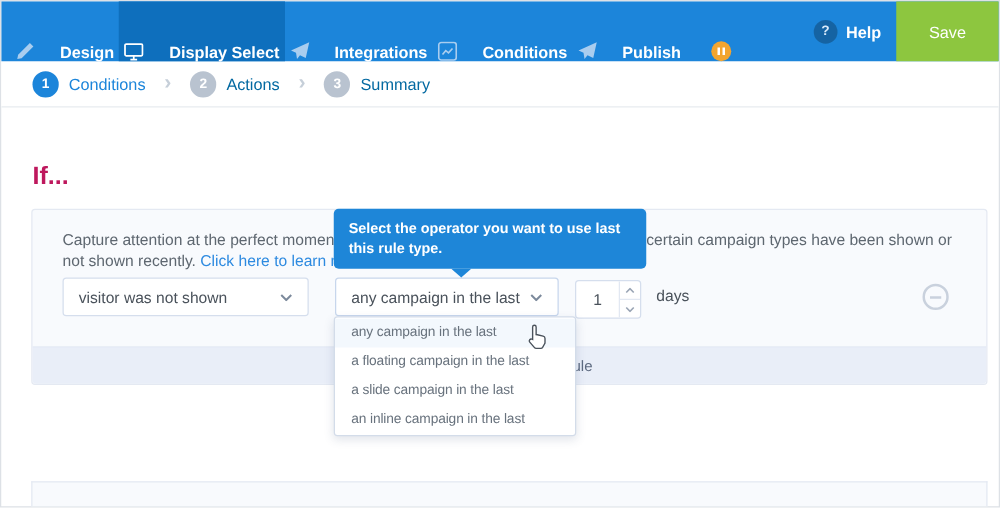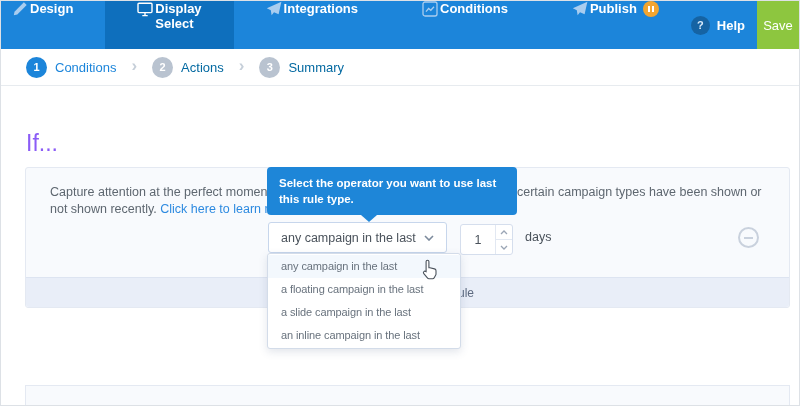--- a/index.html
+++ b/index.html
@@ -1,21 +1,21 @@
 <!DOCTYPE html>
 <html style="--header_blue: #1c85da; --active_tab_blue: #0e6fbd; --save_green: #8dc63f; --badge_orange: #f2a530; --tooltip_blue: #1e86d8; --link_blue: #2d8ae0; --panel_bg: #f8fafd; --footer_bg: #e9eef8;"><head>
 <meta charset="utf-8">
 <style>
   *{margin:0;padding:0;box-sizing:border-box}
   html,body{width:800px;height:406px}
   body{font-family:"Liberation Sans",sans-serif;background:#fff;position:relative;overflow:hidden;border:1px solid #dde1e6}
 
   
   .topbar{position:absolute;top:0;left:0;right:0;height:48px;background:var(--header_blue,#1c85da);display:flex;align-items:stretch;z-index:10}
-  .tab{display:flex;align-items:flex-start;gap:2px;padding:0 32px;color:#fff;font-size:13px;font-weight:bold;cursor:pointer}
+  .tab{display:flex;align-items:flex-end;gap:20px;padding:0 4px;color:#fff;font-size:13px;font-weight:bold;cursor:pointer}
   .tab:first-child{padding-left:11px}
   .tab.active{background:var(--active_tab_blue,#0e6fbd)}
   .ticon{display:flex;color:#a9cdef}
   .tab.active .ticon{color:#fff}
   .ticon svg{width:16px;height:16px}
   .spacer{flex:1}
   .helpwrap{display:flex;align-items:center;gap:7px;color:#fff;font-size:13px;font-weight:bold;margin-right:12px;cursor:pointer}
   .qcircle{width:19px;height:19px;border-radius:50%;background:rgba(0,0,0,.25);color:#d9eafa;font-size:11px;display:flex;align-items:center;justify-content:center}
   .save{width:82px;background:var(--save_green,#8dc63f);color:#fff;display:flex;align-items:center;justify-content:center;font-size:13px;font-weight:normal;cursor:pointer}
   .badge{width:16px;height:16px;border-radius:50%;background:var(--badge_orange,#f2a530);display:flex;align-items:center;justify-content:center;gap:2px;margin-left:4px}
@@ -24,21 +24,21 @@
   
   .stepbar{position:absolute;top:48px;left:0;right:0;height:37px;background:#fff;border-bottom:1px solid #e7ebef;display:flex;align-items:center;padding-left:25px}
   .step{display:flex;align-items:center;gap:8px;cursor:pointer}
   .stepnum{width:21px;height:21px;border-radius:50%;background:#b9c3d0;color:#fff;font-size:11px;font-weight:bold;display:flex;align-items:center;justify-content:center}
   .step.active .stepnum{background:var(--header_blue,#1c85da)}
   .steplabel{font-size:13px;color:#0369a1}
   .step.active .steplabel{color:var(--header_blue,#1c85da)}
   .stepchev{font-size:17px;color:#c6cfd9;margin:0 15px 2px 15px;font-weight:bold}
 
   
-  .ifheading{position:absolute;left:25px;top:129px;font-size:23px;font-weight:normal;color:#8b5cf6}
+  .ifheading{position:absolute;left:25px;top:129px;font-size:20px;font-weight:bold;color:#be185d}
 
   
   .panel{position:absolute;left:24px;top:166px;width:765px;height:141px;background:var(--panel_bg,#f8fafd);border:1px solid #e4e9f2;border-radius:3px}
   .desc{position:absolute;left:24px;top:16px;width:719px;font-size:12.5px;line-height:16.5px;color:#5e6770}
   .desc .link{color:var(--link_blue,#2d8ae0);cursor:pointer}
   .selectbox{position:absolute;height:31px;background:#fff;border:1px solid #d5deed;border-radius:3px;display:flex;align-items:center;justify-content:space-between;padding:0 12px;font-size:12.5px;color:#4a525b;cursor:pointer}
   .sel1{left:24px;top:54px;width:197px}
   .sel2{left:242px;top:54px;width:179px;border-color:#c7d6ec}
   .chev{display:flex;margin-left:8px}
   .numbox{position:absolute;left:434px;top:56px;width:53px;height:31px;background:#fff;border:1px solid #d5deed;border-radius:3px;display:flex;overflow:hidden}
@@ -138,20 +138,28 @@
     <span class="stepnum">3</span>
     <span class="steplabel">Summary</span>
   </div>
 </div>
 
 <div class="ifheading">If...</div>
 
 <div class="panel">
   <p class="desc"><span>Capture attention at the perfect moment by displaying campaigns based on whether certain campaign types have been shown or not shown recently.</span> <span class="link">Click here to learn more »</span></p>
 
+  <div class="selectbox sel1">
+    <span>visitor was not shown</span>
+    <span class="chev">
+      <svg width="10" height="6" viewBox="0 0 10 6" fill="none">
+          <path d="M1 1l4 4 4-4" stroke="#7c8a9c" stroke-width="1.6"></path>
+        </svg>
+    </span>
+  </div>
 
   <div class="selectbox sel2">
     <span>any campaign in the last</span>
     <span class="chev">
       <svg width="10" height="6" viewBox="0 0 10 6" fill="none">
           <path d="M1 1l4 4 4-4" stroke="#7c8a9c" stroke-width="1.6"></path>
         </svg>
     </span>
   </div>
 

